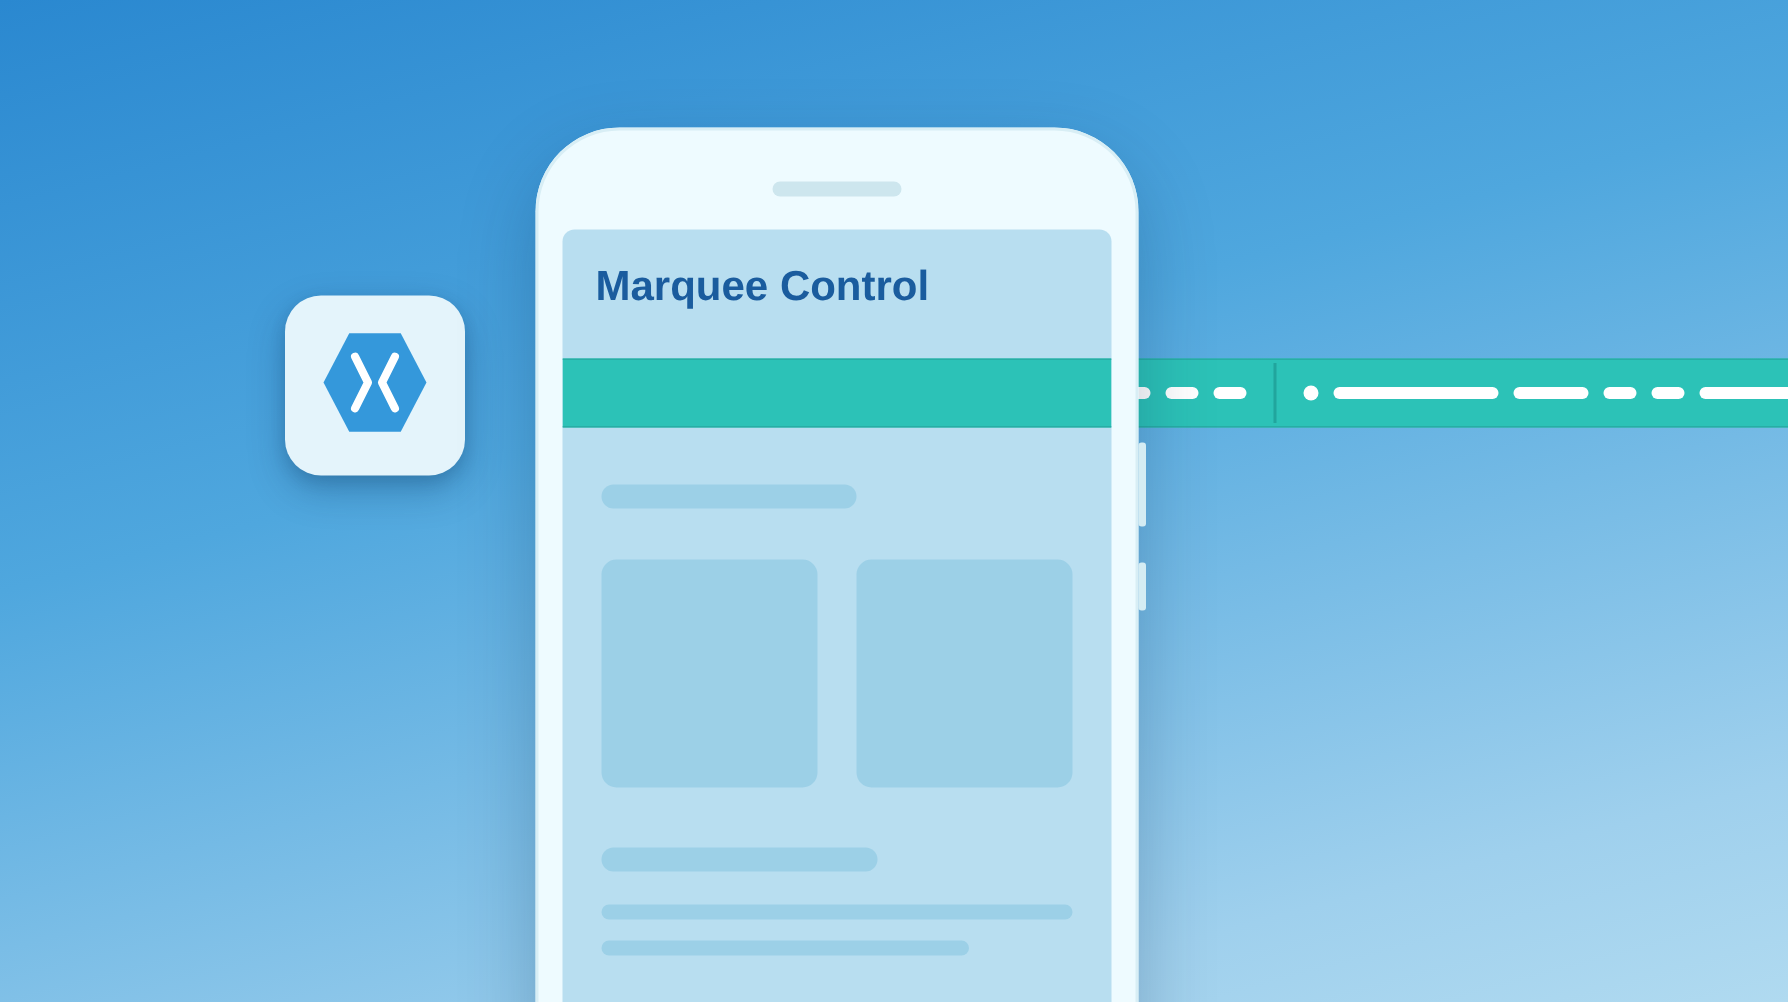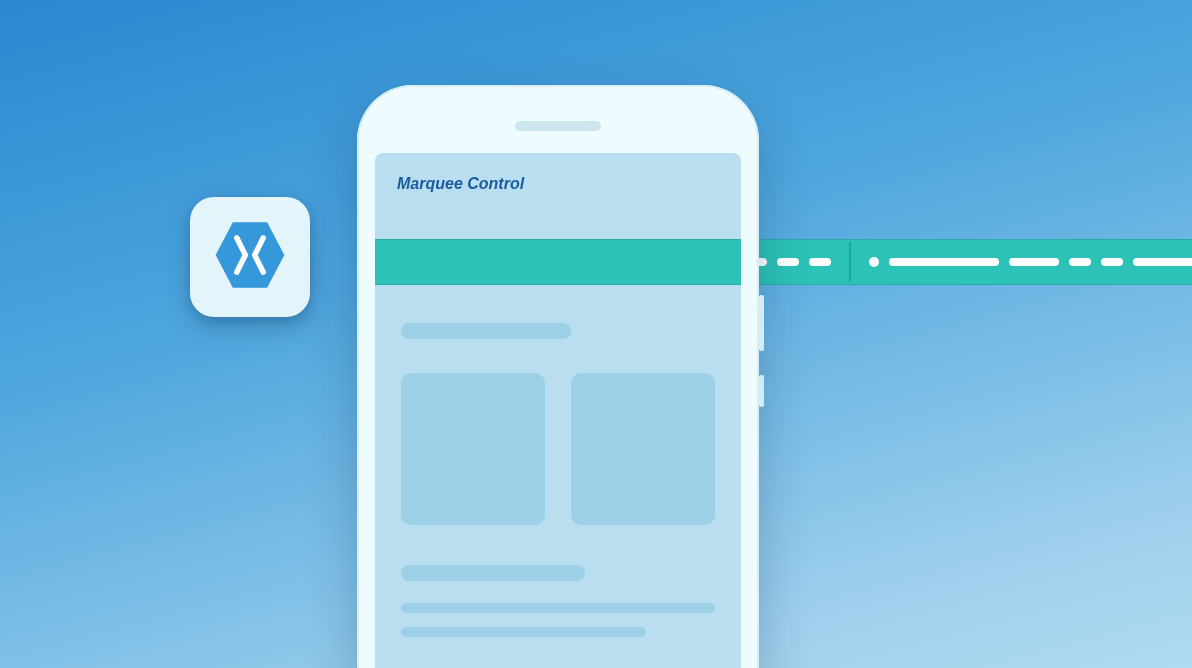--- a/index.html
+++ b/index.html
@@ -84,22 +84,21 @@
     background:#b8def0;
     border-top-left-radius:8px;
     border-top-right-radius:8px;
     overflow:hidden;
   }
   .screen-title {
     position:absolute;
     left:22px; top:22px;
     color:#1a5c9e;
     font-weight:700;
-    font-size:16px;
-    font-style:italic;
+    font-size:28px;
   }
   .screen-marquee {
     position:absolute;
     left:0; right:0; top:86px;
     height:46px;
     background:#2cc2b7;
     border-top:1.5px solid #28ada4;
     border-bottom:1.5px solid #28ada4;
     display:flex;
     align-items:center;

